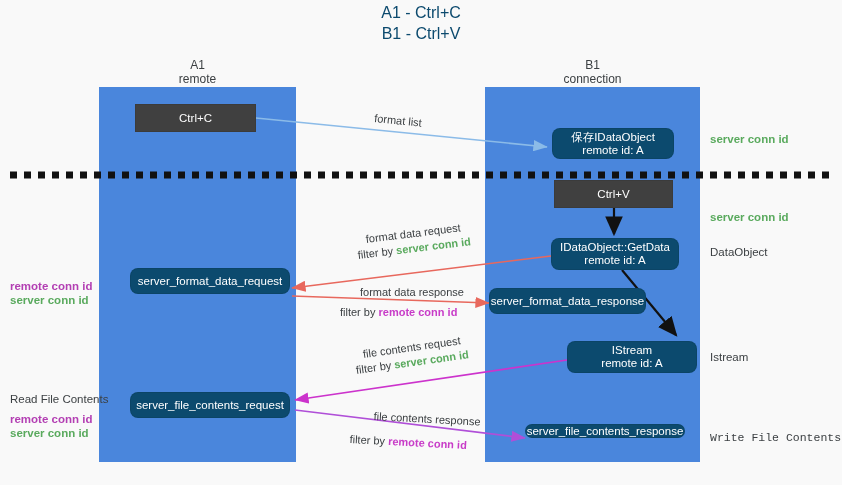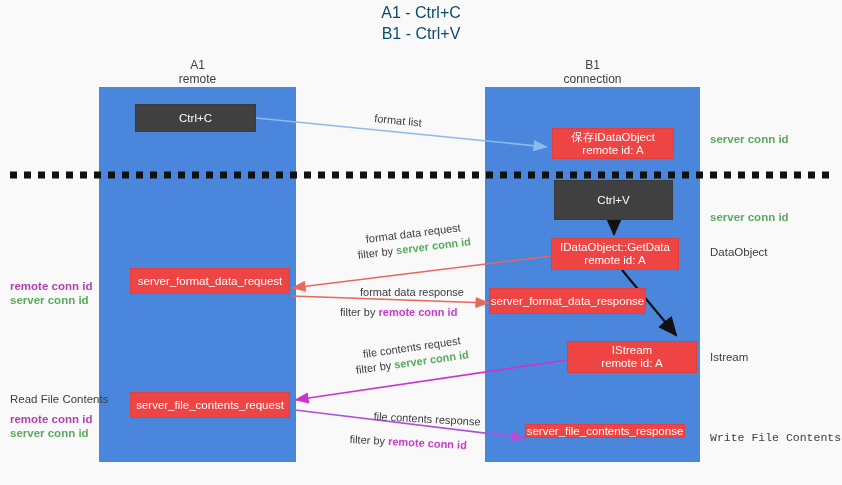--- a/index.html
+++ b/index.html
@@ -33,21 +33,21 @@
   .node{
     position:absolute;box-sizing:border-box;
     display:flex;align-items:center;justify-content:center;
     flex-direction:column;
     color:#ffffff;font-size:11.5px;line-height:13px;
     text-align:center;
     border:1px solid rgba(0,0,0,.07);
   }
   .node .ln{display:block;white-space:nowrap;}
   .green{background:#404040;}
-  .orange{background:#ef4444;}
+  .orange{background:#0c4a6e;border-radius:8px;}
 
   
   .ann{position:absolute;font-size:11.5px;line-height:14px;white-space:nowrap;}
   .ann.dark{color:#3c4043;}
   .ann.green-t{color:#5aaa5e;font-weight:bold;}
   .ann.purple-t{color:#b33fb3;font-weight:bold;}
 
   
   .elabel{
     position:absolute;font-size:11px;line-height:15px;color:#3c4043;
@@ -117,21 +117,21 @@
 
   <div class="node green" style="left:135px;top:104px;width:121px;height:28px;">
     <span class="ln">Ctrl+C</span>
   </div>
 
   <div class="node orange" style="left:552px;top:128px;width:122px;height:31px;">
     <span class="ln">保存IDataObject</span>
     <span class="ln">remote id: A</span>
   </div>
 
-  <div class="node green" style="left:554px;top:180px;width:119px;height:40px;">
+  <div class="node green" style="left:554px;top:180px;width:119px;height:28px;">
     <span class="ln">Ctrl+V</span>
   </div>
 
   <div class="node orange" style="left:551px;top:238px;width:128px;height:32px;">
     <span class="ln">IDataObject::GetData</span>
     <span class="ln">remote id: A</span>
   </div>
 
   <div class="node orange" style="left:567px;top:341px;width:130px;height:32px;">
     <span class="ln">IStream</span>

